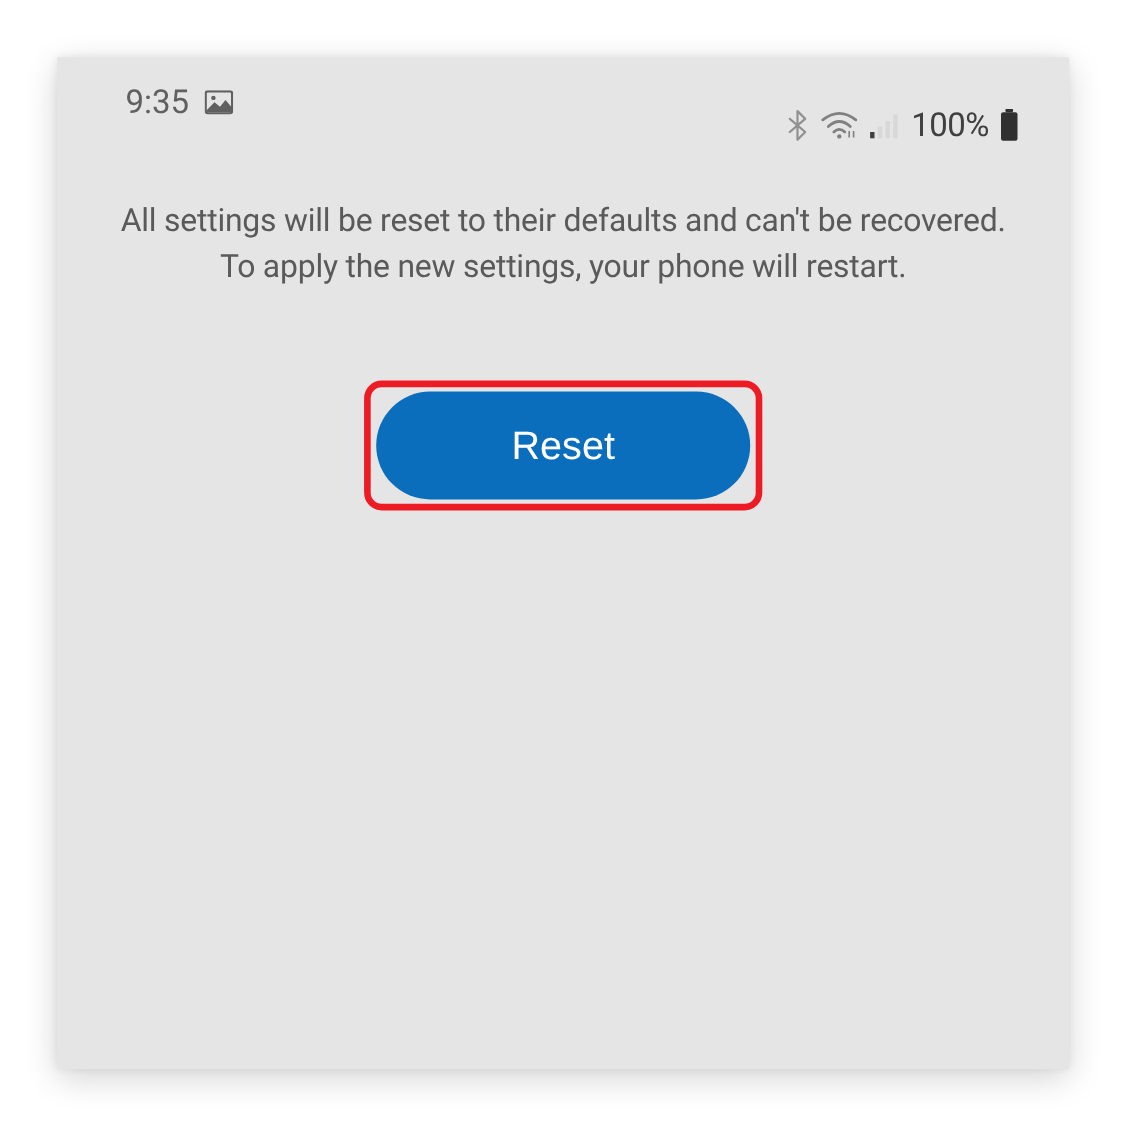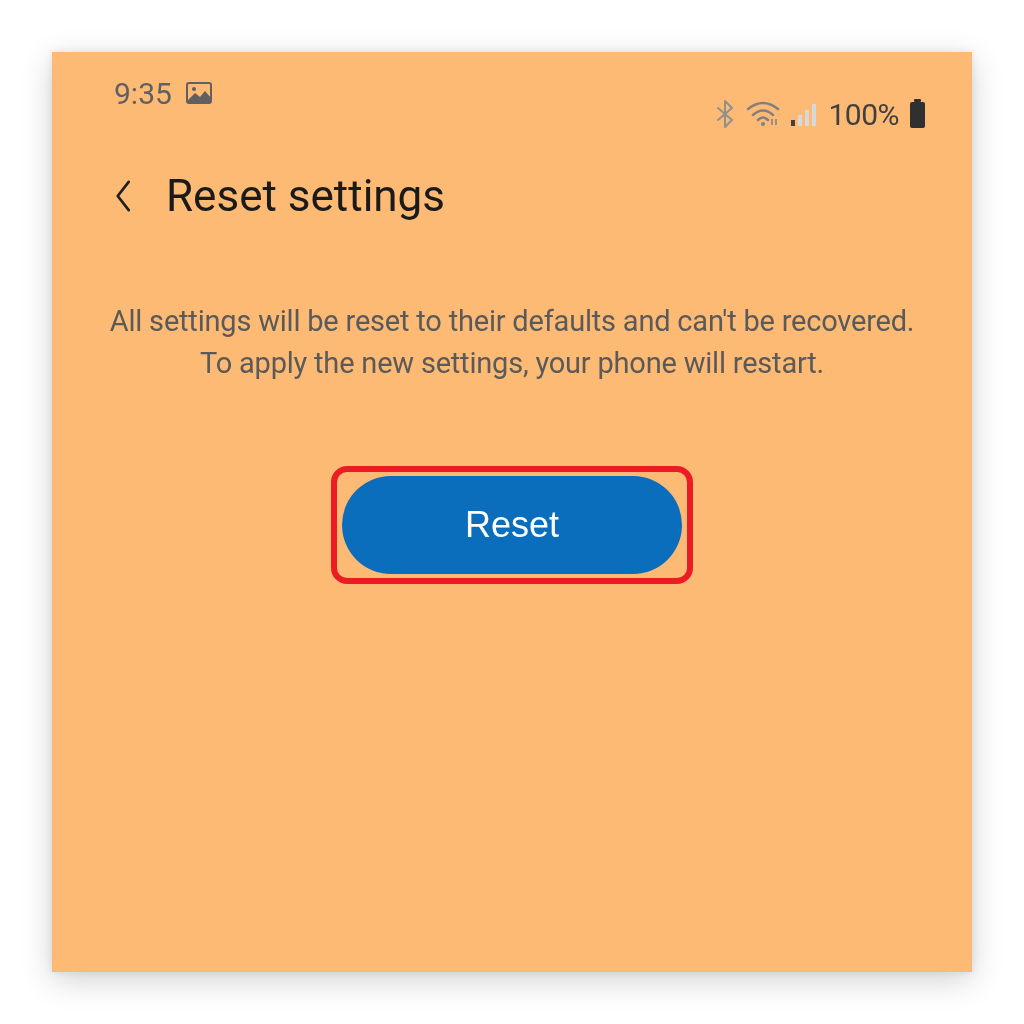--- a/index.html
+++ b/index.html
@@ -12,21 +12,21 @@
       height: 1024px;
       background: #ffffff;
       display: flex;
       align-items: center;
       justify-content: center;
       font-family: -apple-system, BlinkMacSystemFont, 'Segoe UI', Roboto, Arial, sans-serif;
     }
     .frame {
       width: 920px;
       height: 920px;
-      background: #fdba74;
+      background: #e5e5e5;
       box-shadow: 0 8px 30px rgba(0,0,0,0.18), 0 0 8px rgba(0,0,0,0.08);
       position: relative;
     }
     .status-bar {
       display: flex;
       justify-content: space-between;
       align-items: center;
       padding: 22px 46px 10px 62px;
       height: 70px;
     }
@@ -167,28 +167,20 @@
       <span class="battery-pct">100%</span>
       <span class="battery-icon">
         <svg viewBox="0 0 17 30" width="17" height="30">
           <rect x="5" y="0" width="7" height="3" rx="1" fill="#303030"></rect>
           <rect x="1" y="3" width="15" height="26" rx="2" fill="#303030"></rect>
         </svg>
       </span>
     </div>
   </div>
 
-  <div class="header">
-    <span class="back-chevron">
-      <svg viewBox="0 0 28 44" width="22" height="38">
-        <path d="M20 4 L6 22 L20 40" fill="none" stroke="#202020" stroke-width="3.5" stroke-linecap="round" stroke-linejoin="round"></path>
-      </svg>
-    </span>
-    <h1 class="page-title">Reset settings</h1>
-  </div>
 
   <p class="body-text">All settings will be reset to their defaults and can't be recovered. To apply the new settings, your phone will restart.</p>
 
   <div class="button-wrap">
     <div class="highlight-box">
       <button class="reset-button">Reset</button>
     </div>
   </div>
 
 </div>

